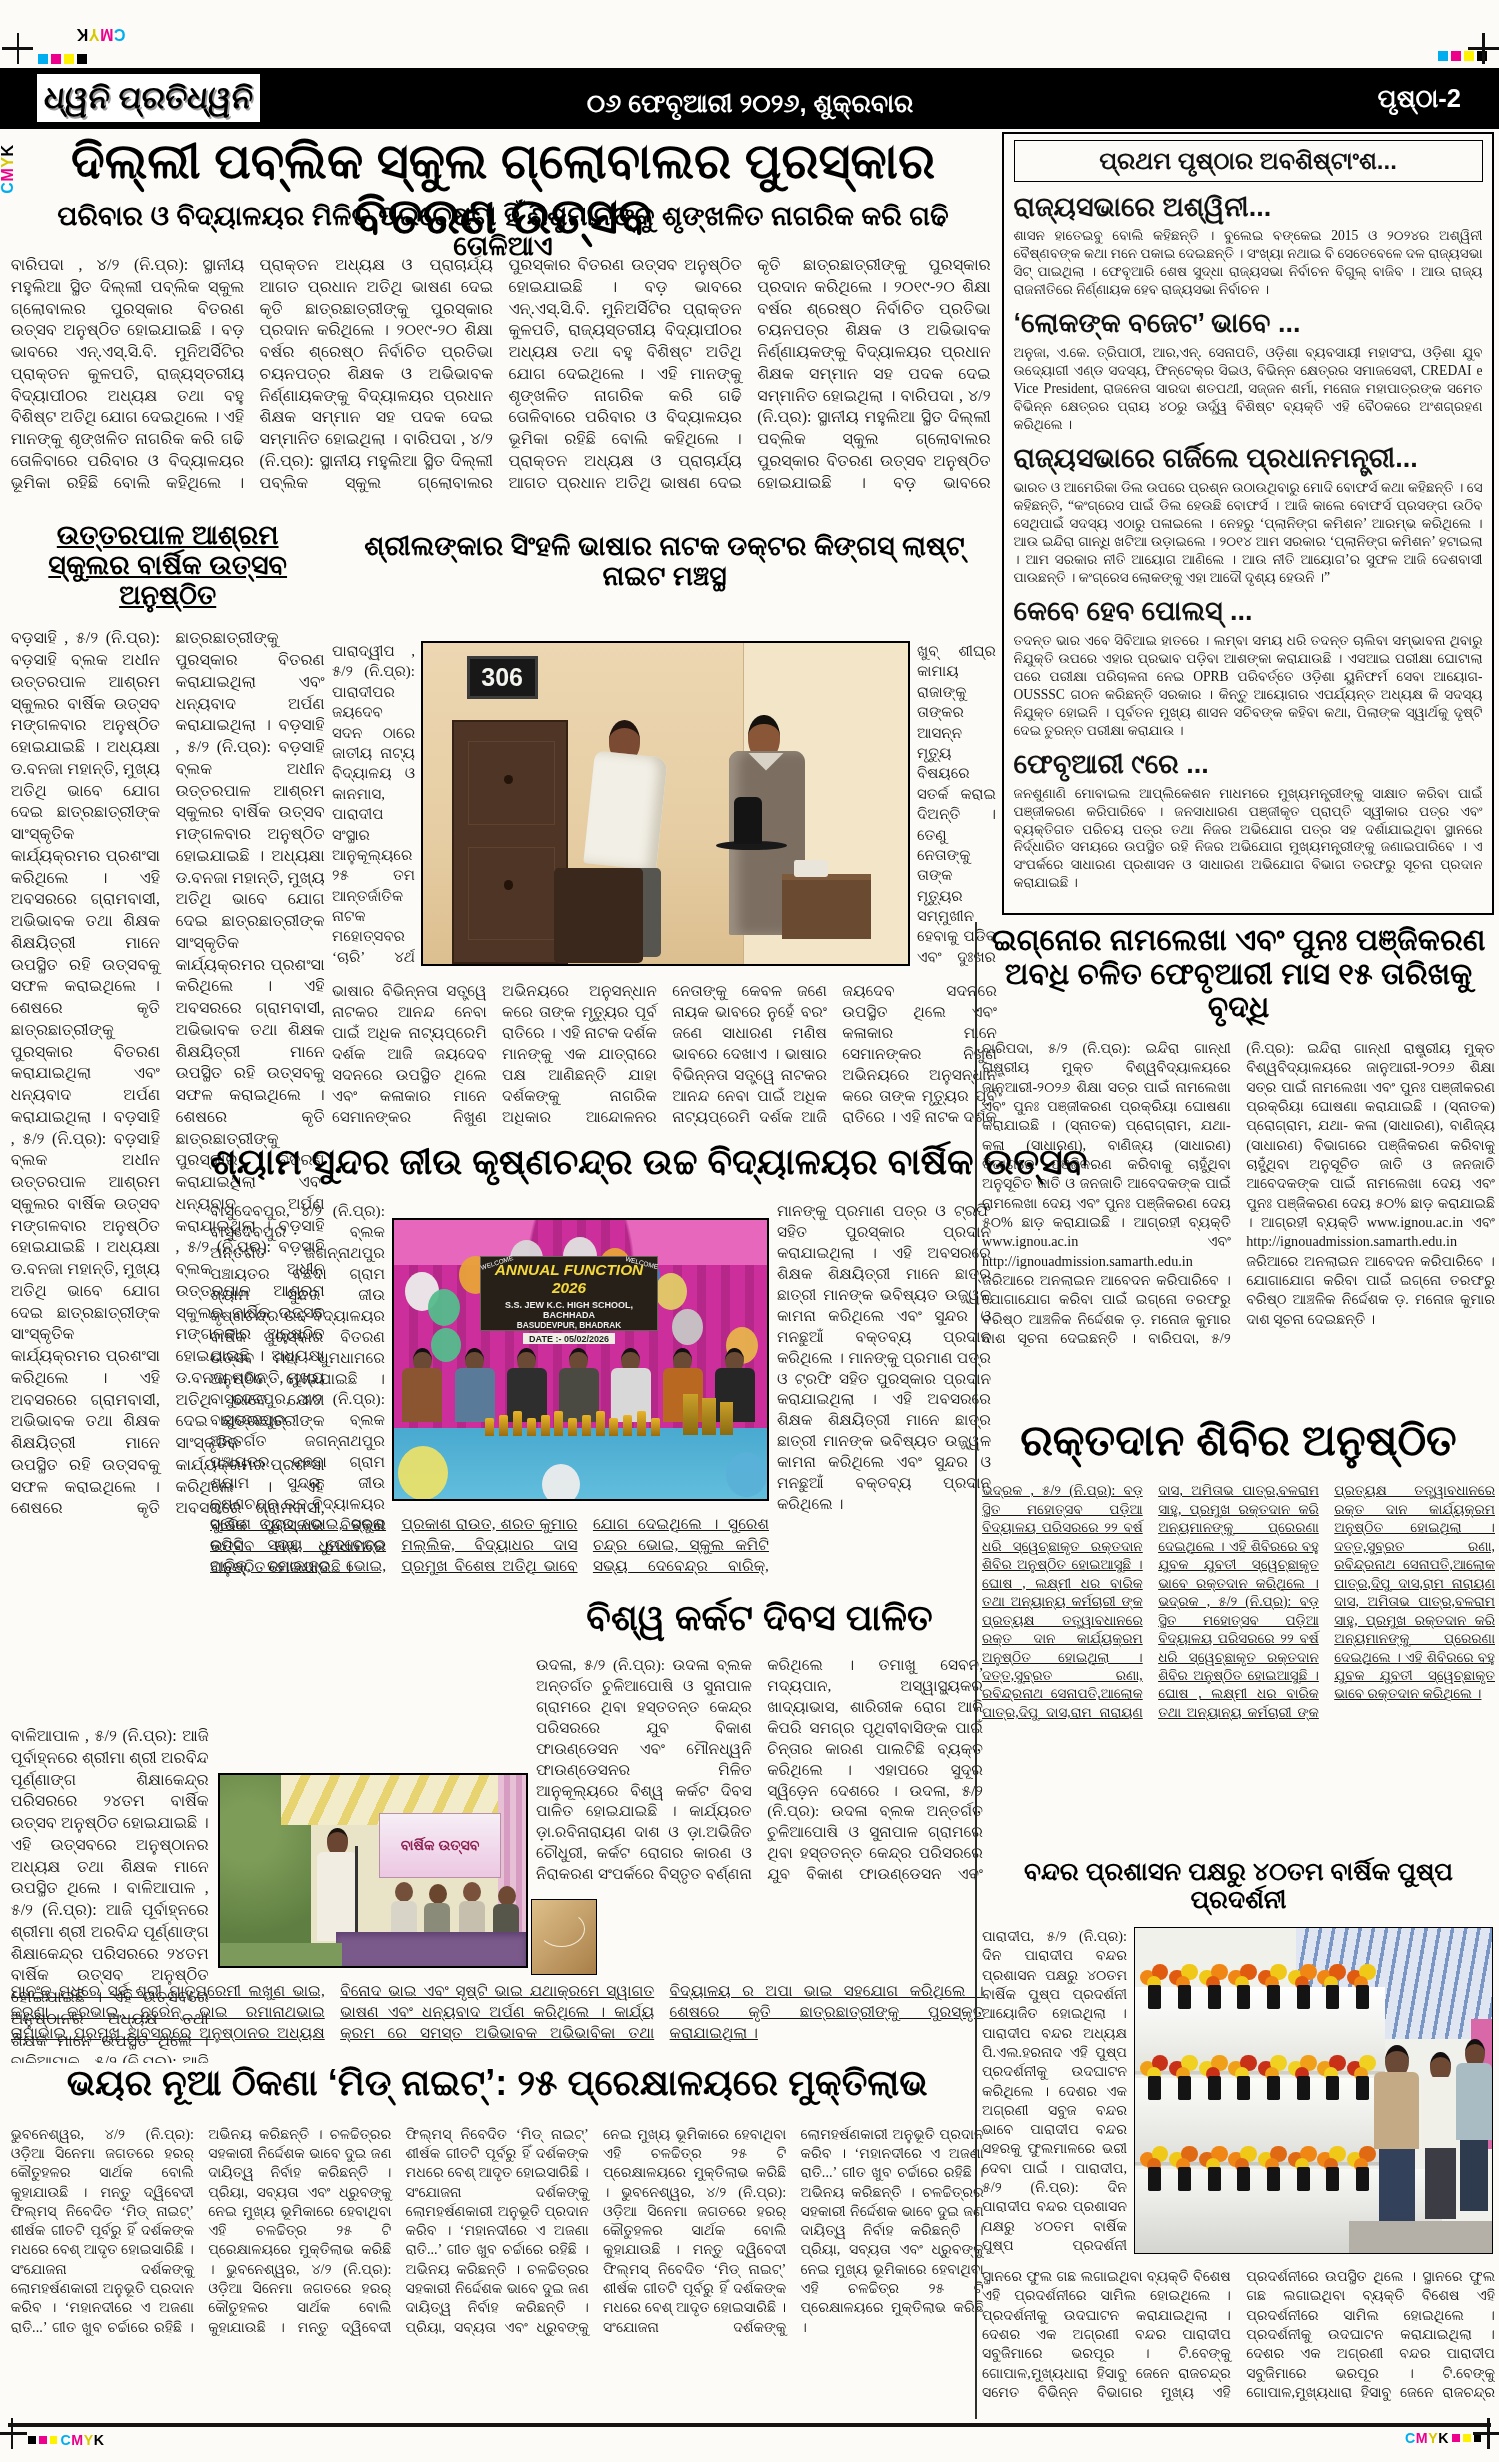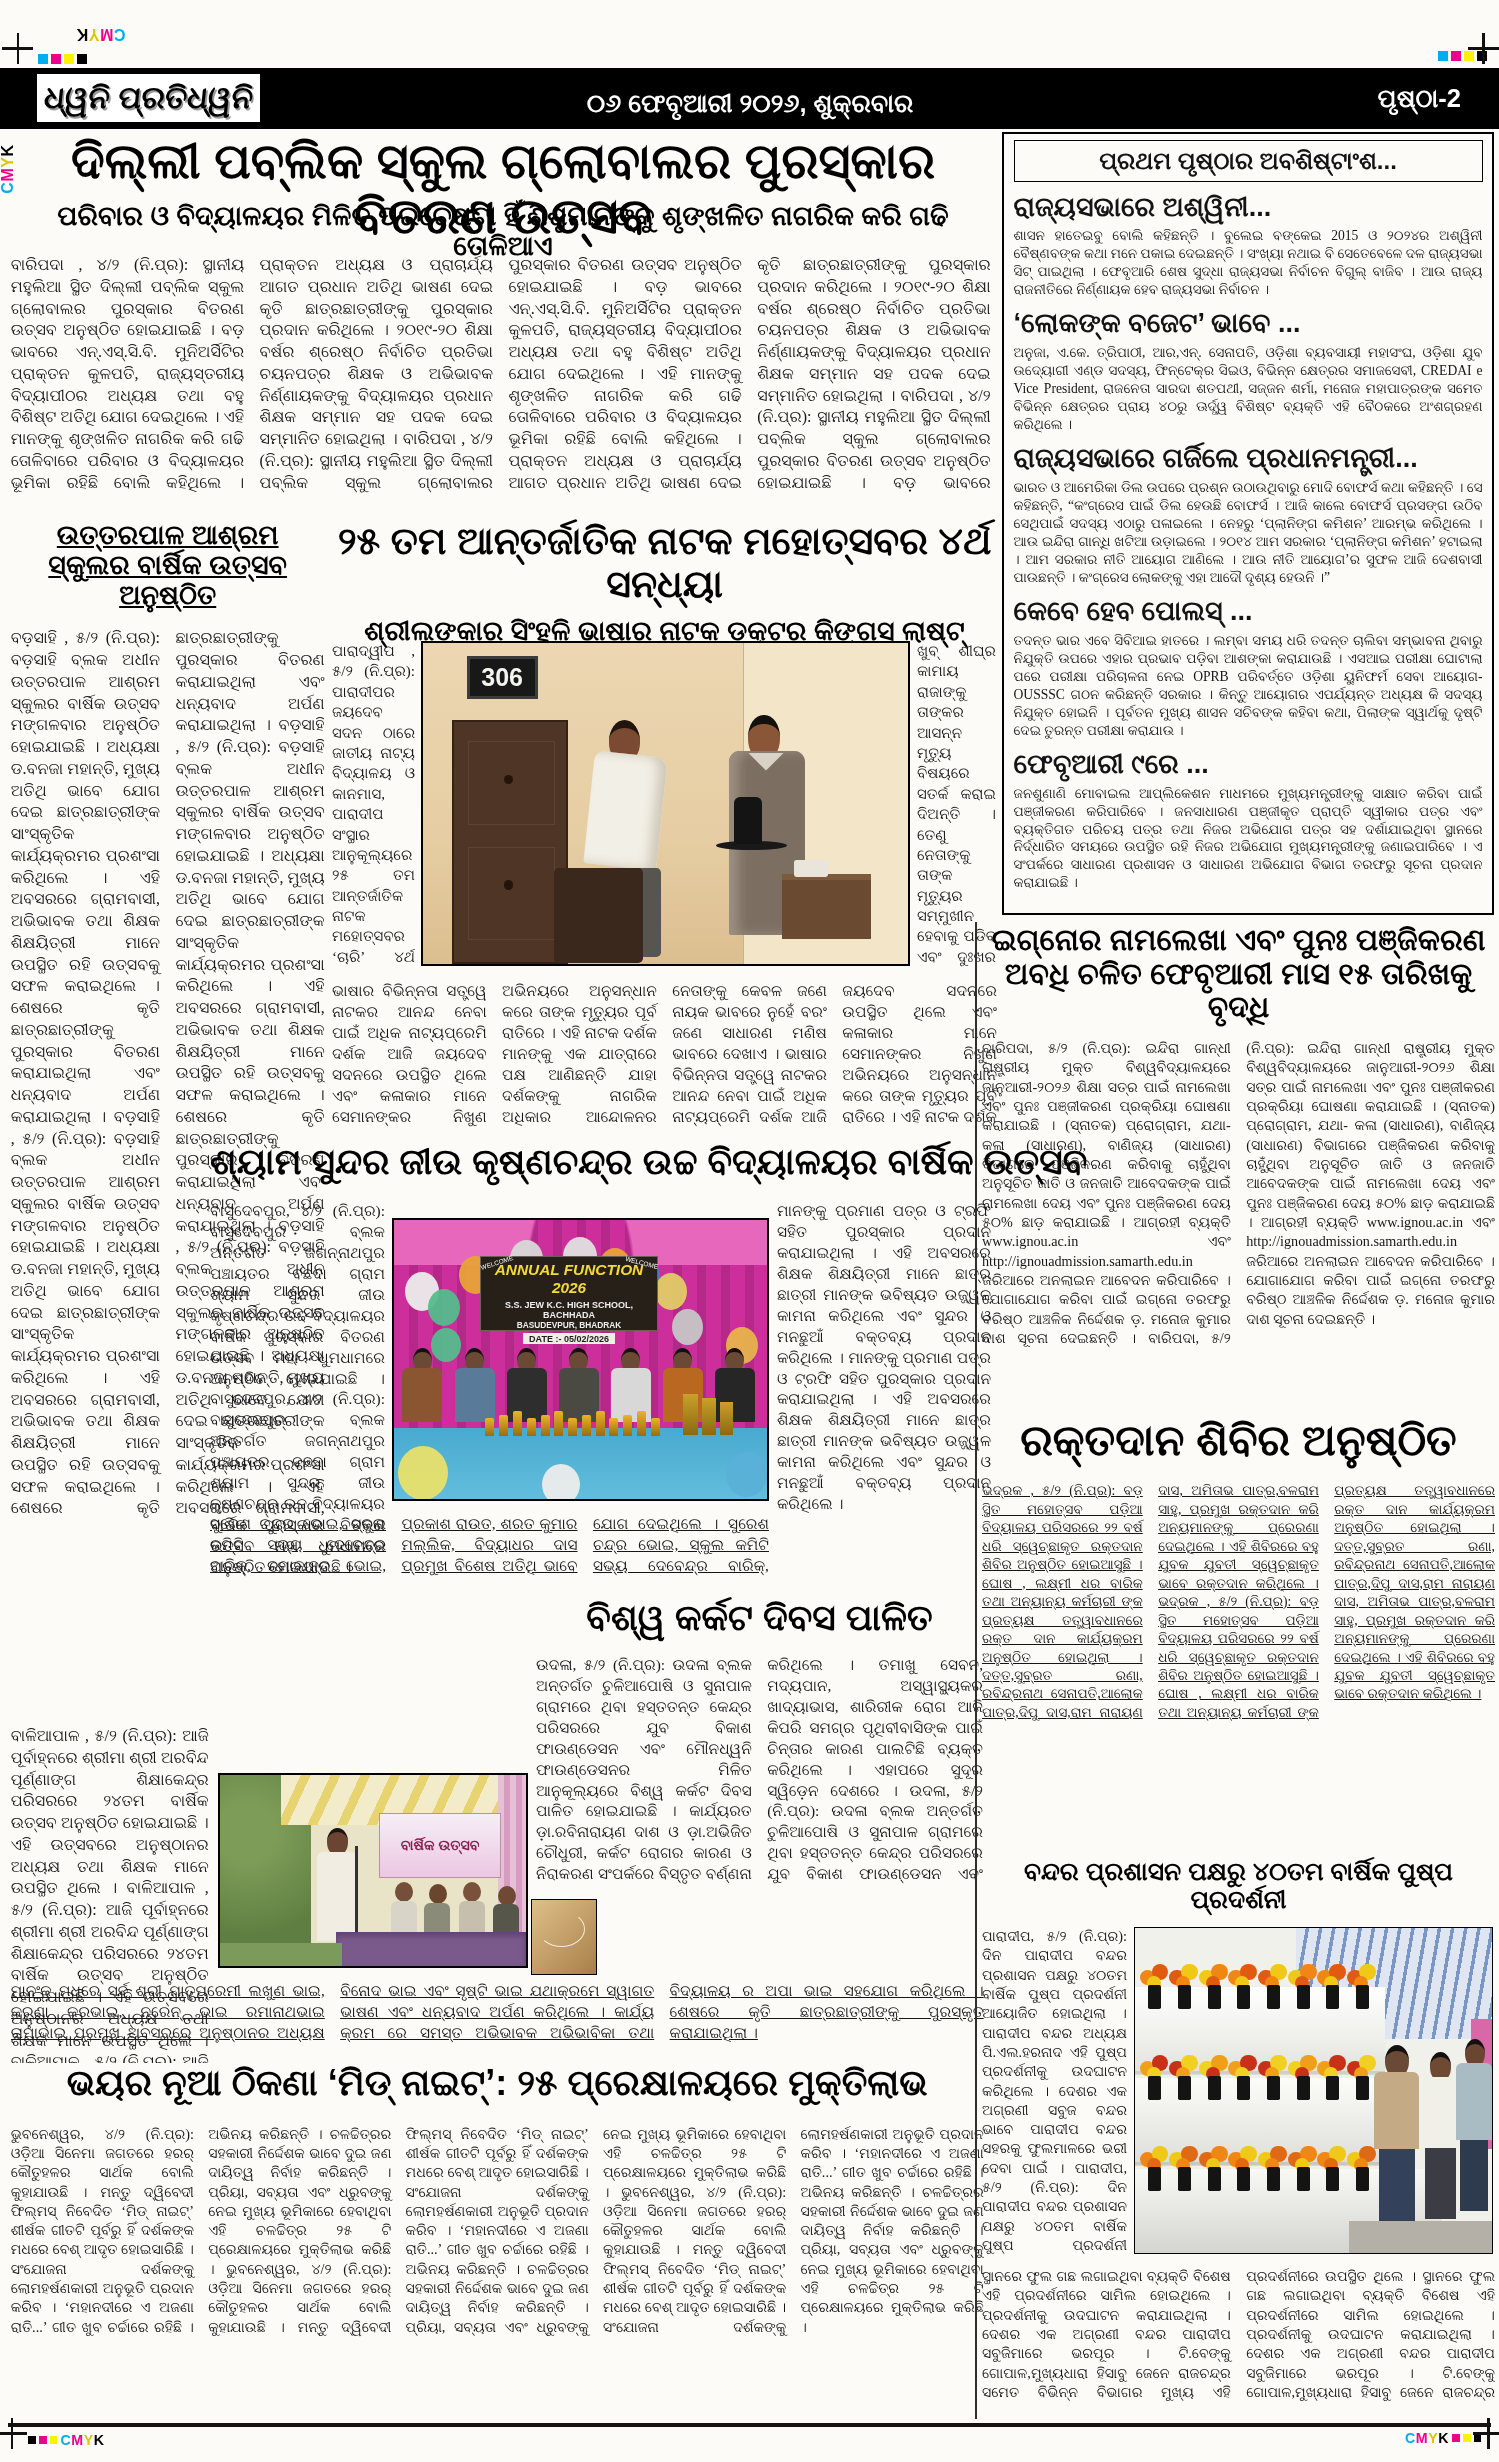--- a/index.html
+++ b/index.html
@@ -96,21 +96,20 @@
   <div class="abs hl" style="left:9px;top:201px;width:988px;font-size:27px;" data-name="lead-subheadline">ପରିବାର ଓ ବିଦ୍ୟାଳୟର ମିଳିତ ପ୍ରଚେଷ୍ଟା ହିଁ ଶିଶୁମାନଙ୍କୁ ଶୃଙ୍ଖଳିତ ନାଗରିକ କରି ଗଢି ତୋଳିଆଏ</div>
   <div class="abs hl" style="left:9px;top:134px;width:988px;font-size:49px;" data-name="lead-headline">ଦିଲ୍ଲୀ ପବ୍ଲିକ ସ୍କୁଲ ଗ୍ଲୋବାଲର ପୁରସ୍କାର ବିତରଣ ଉତ୍ସବ</div>
   <div class="abs body-text cols4" style="left:10.7px;top:254px;width:980px;height:258px;font-size:16px;" data-name="lead-body">ବାରିପଦା , ୪/୨ (ନି.ପ୍ର): ସ୍ଥାନୀୟ ମହୁଲିଆ ସ୍ଥିତ ଦିଲ୍ଲୀ ପବ୍ଲିକ ସ୍କୁଲ ଗ୍ଲୋବାଲର ପୁରସ୍କାର ବିତରଣ ଉତ୍ସବ ଅନୁଷ୍ଠିତ ହୋଇଯାଇଛି । ବଡ଼ ଭାବରେ ଏନ୍.ଏସ୍.ସି.ବି. ମୁନିଅର୍ସିଟିର ପ୍ରାକ୍ତନ କୁଳପତି, ରାଜ୍ୟସ୍ତରୀୟ ବିଦ୍ୟାପୀଠର ଅଧ୍ୟକ୍ଷ ତଥା ବହୁ ବିଶିଷ୍ଟ ଅତିଥି ଯୋଗ ଦେଇଥିଲେ । ଏହି ମାନଙ୍କୁ ଶୃଙ୍ଖଳିତ ନାଗରିକ କରି ଗଢି ତୋଳିବାରେ ପରିବାର ଓ ବିଦ୍ୟାଳୟର ଭୂମିକା ରହିଛି ବୋଲି କହିଥିଲେ । ପ୍ରାକ୍ତନ ଅଧ୍ୟକ୍ଷ ଓ ପ୍ରାଚାର୍ଯ୍ୟ ଆଗତ ପ୍ରଧାନ ଅତିଥି ଭାଷଣ ଦେଇ କୃତି ଛାତ୍ରଛାତ୍ରୀଙ୍କୁ ପୁରସ୍କାର ପ୍ରଦାନ କରିଥିଲେ । ୨୦୧୯-୨୦ ଶିକ୍ଷା ବର୍ଷର ଶ୍ରେଷ୍ଠ ନିର୍ବାଚିତ ପ୍ରତିଭା ଚୟନପତ୍ର ଶିକ୍ଷକ ଓ ଅଭିଭାବକ ନିର୍ଣ୍ଣାୟକଙ୍କୁ ବିଦ୍ୟାଳୟର ପ୍ରଧାନ ଶିକ୍ଷକ ସମ୍ମାନ ସହ ପଦକ ଦେଇ ସମ୍ମାନିତ ହୋଇଥିଲା । ବାରିପଦା , ୪/୨ (ନି.ପ୍ର): ସ୍ଥାନୀୟ ମହୁଲିଆ ସ୍ଥିତ ଦିଲ୍ଲୀ ପବ୍ଲିକ ସ୍କୁଲ ଗ୍ଲୋବାଲର ପୁରସ୍କାର ବିତରଣ ଉତ୍ସବ ଅନୁଷ୍ଠିତ ହୋଇଯାଇଛି । ବଡ଼ ଭାବରେ ଏନ୍.ଏସ୍.ସି.ବି. ମୁନିଅର୍ସିଟିର ପ୍ରାକ୍ତନ କୁଳପତି, ରାଜ୍ୟସ୍ତରୀୟ ବିଦ୍ୟାପୀଠର ଅଧ୍ୟକ୍ଷ ତଥା ବହୁ ବିଶିଷ୍ଟ ଅତିଥି ଯୋଗ ଦେଇଥିଲେ । ଏହି ମାନଙ୍କୁ ଶୃଙ୍ଖଳିତ ନାଗରିକ କରି ଗଢି ତୋଳିବାରେ ପରିବାର ଓ ବିଦ୍ୟାଳୟର ଭୂମିକା ରହିଛି ବୋଲି କହିଥିଲେ । ପ୍ରାକ୍ତନ ଅଧ୍ୟକ୍ଷ ଓ ପ୍ରାଚାର୍ଯ୍ୟ ଆଗତ ପ୍ରଧାନ ଅତିଥି ଭାଷଣ ଦେଇ କୃତି ଛାତ୍ରଛାତ୍ରୀଙ୍କୁ ପୁରସ୍କାର ପ୍ରଦାନ କରିଥିଲେ । ୨୦୧୯-୨୦ ଶିକ୍ଷା ବର୍ଷର ଶ୍ରେଷ୍ଠ ନିର୍ବାଚିତ ପ୍ରତିଭା ଚୟନପତ୍ର ଶିକ୍ଷକ ଓ ଅଭିଭାବକ ନିର୍ଣ୍ଣାୟକଙ୍କୁ ବିଦ୍ୟାଳୟର ପ୍ରଧାନ ଶିକ୍ଷକ ସମ୍ମାନ ସହ ପଦକ ଦେଇ ସମ୍ମାନିତ ହୋଇଥିଲା । ବାରିପଦା , ୪/୨ (ନି.ପ୍ର): ସ୍ଥାନୀୟ ମହୁଲିଆ ସ୍ଥିତ ଦିଲ୍ଲୀ ପବ୍ଲିକ ସ୍କୁଲ ଗ୍ଲୋବାଲର ପୁରସ୍କାର ବିତରଣ ଉତ୍ସବ ଅନୁଷ୍ଠିତ ହୋଇଯାଇଛି । ବଡ଼ ଭାବରେ ଏନ୍.ଏସ୍.ସି.ବି. ମୁନିଅର୍ସିଟିର ପ୍ରାକ୍ତନ କୁଳପତି, ରାଜ୍ୟସ୍ତରୀୟ ବିଦ୍ୟାପୀଠର ଅଧ୍ୟକ୍ଷ ତଥା ବହୁ ବିଶିଷ୍ଟ ଅତିଥି ଯୋଗ ଦେଇଥିଲେ । ଏହି ମାନଙ୍କୁ ଶୃଙ୍ଖଳିତ ନାଗରିକ କରି ଗଢି ତୋଳିବାରେ ପରିବାର ଓ ବିଦ୍ୟାଳୟର ଭୂମିକା ରହିଛି ବୋଲି କହିଥିଲେ । ପ୍ରାକ୍ତନ ଅଧ୍ୟକ୍ଷ ଓ ପ୍ରାଚାର୍ଯ୍ୟ ଆଗତ ପ୍ରଧାନ ଅତିଥି ଭାଷଣ ଦେଇ କୃତି ଛାତ୍ରଛାତ୍ରୀଙ୍କୁ ପୁରସ୍କାର ପ୍ରଦାନ କରିଥିଲେ । ୨୦୧୯-୨୦ ଶିକ୍ଷା ବର୍ଷର ଶ୍ରେଷ୍ଠ ନିର୍ବାଚିତ ପ୍ରତିଭା ଚୟନପତ୍ର ଶିକ୍ଷକ ଓ ଅଭିଭାବକ ନିର୍ଣ୍ଣାୟକଙ୍କୁ ବିଦ୍ୟାଳୟର ପ୍ରଧାନ ଶିକ୍ଷକ ସମ୍ମାନ ସହ ପଦକ ଦେଇ ସମ୍ମାନିତ ହୋଇଥିଲା ।</div>
 
   <div class="abs" style="left:10.7px;top:520px;width:314px;height:1071px;overflow:hidden;" data-name="article-uttarpal">
     <div class="hl" style="font-size:27px;padding:0 18px;text-decoration:underline;" data-name="uttarpal-headline">ଉତ୍ତରପାଳ ଆଶ୍ରମ ସ୍କୁଲର ବାର୍ଷିକ ଉତ୍ସବ ଅନୁଷ୍ଠିତ</div>
     <div class="body-text cols2" style="margin-top:16.6px;height:906px;font-size:16px;" data-name="uttarpal-body">ବଡ଼ସାହି , ୫/୨ (ନି.ପ୍ର): ବଡ଼ସାହି ବ୍ଲକ ଅଧୀନ ଉତ୍ତରପାଳ ଆଶ୍ରମ ସ୍କୁଲର ବାର୍ଷିକ ଉତ୍ସବ ମଙ୍ଗଳବାର ଅନୁଷ୍ଠିତ ହୋଇଯାଇଛି । ଅଧ୍ୟକ୍ଷା ଡ.ବନଜା ମହାନ୍ତି, ମୁଖ୍ୟ ଅତିଥି ଭାବେ ଯୋଗ ଦେଇ ଛାତ୍ରଛାତ୍ରୀଙ୍କ ସାଂସ୍କୃତିକ କାର୍ଯ୍ୟକ୍ରମର ପ୍ରଶଂସା କରିଥିଲେ । ଏହି ଅବସରରେ ଗ୍ରାମବାସୀ, ଅଭିଭାବକ ତଥା ଶିକ୍ଷକ ଶିକ୍ଷୟିତ୍ରୀ ମାନେ ଉପସ୍ଥିତ ରହି ଉତ୍ସବକୁ ସଫଳ କରାଇଥିଲେ । ଶେଷରେ କୃତି ଛାତ୍ରଛାତ୍ରୀଙ୍କୁ ପୁରସ୍କାର ବିତରଣ କରାଯାଇଥିଲା ଏବଂ ଧନ୍ୟବାଦ ଅର୍ପଣ କରାଯାଇଥିଲା । ବଡ଼ସାହି , ୫/୨ (ନି.ପ୍ର): ବଡ଼ସାହି ବ୍ଲକ ଅଧୀନ ଉତ୍ତରପାଳ ଆଶ୍ରମ ସ୍କୁଲର ବାର୍ଷିକ ଉତ୍ସବ ମଙ୍ଗଳବାର ଅନୁଷ୍ଠିତ ହୋଇଯାଇଛି । ଅଧ୍ୟକ୍ଷା ଡ.ବନଜା ମହାନ୍ତି, ମୁଖ୍ୟ ଅତିଥି ଭାବେ ଯୋଗ ଦେଇ ଛାତ୍ରଛାତ୍ରୀଙ୍କ ସାଂସ୍କୃତିକ କାର୍ଯ୍ୟକ୍ରମର ପ୍ରଶଂସା କରିଥିଲେ । ଏହି ଅବସରରେ ଗ୍ରାମବାସୀ, ଅଭିଭାବକ ତଥା ଶିକ୍ଷକ ଶିକ୍ଷୟିତ୍ରୀ ମାନେ ଉପସ୍ଥିତ ରହି ଉତ୍ସବକୁ ସଫଳ କରାଇଥିଲେ । ଶେଷରେ କୃତି ଛାତ୍ରଛାତ୍ରୀଙ୍କୁ ପୁରସ୍କାର ବିତରଣ କରାଯାଇଥିଲା ଏବଂ ଧନ୍ୟବାଦ ଅର୍ପଣ କରାଯାଇଥିଲା । ବଡ଼ସାହି , ୫/୨ (ନି.ପ୍ର): ବଡ଼ସାହି ବ୍ଲକ ଅଧୀନ ଉତ୍ତରପାଳ ଆଶ୍ରମ ସ୍କୁଲର ବାର୍ଷିକ ଉତ୍ସବ ମଙ୍ଗଳବାର ଅନୁଷ୍ଠିତ ହୋଇଯାଇଛି । ଅଧ୍ୟକ୍ଷା ଡ.ବନଜା ମହାନ୍ତି, ମୁଖ୍ୟ ଅତିଥି ଭାବେ ଯୋଗ ଦେଇ ଛାତ୍ରଛାତ୍ରୀଙ୍କ ସାଂସ୍କୃତିକ କାର୍ଯ୍ୟକ୍ରମର ପ୍ରଶଂସା କରିଥିଲେ । ଏହି ଅବସରରେ ଗ୍ରାମବାସୀ, ଅଭିଭାବକ ତଥା ଶିକ୍ଷକ ଶିକ୍ଷୟିତ୍ରୀ ମାନେ ଉପସ୍ଥିତ ରହି ଉତ୍ସବକୁ ସଫଳ କରାଇଥିଲେ । ଶେଷରେ କୃତି ଛାତ୍ରଛାତ୍ରୀଙ୍କୁ ପୁରସ୍କାର ବିତରଣ କରାଯାଇଥିଲା ଏବଂ ଧନ୍ୟବାଦ ଅର୍ପଣ କରାଯାଇଥିଲା । ବଡ଼ସାହି , ୫/୨ (ନି.ପ୍ର): ବଡ଼ସାହି ବ୍ଲକ ଅଧୀନ ଉତ୍ତରପାଳ ଆଶ୍ରମ ସ୍କୁଲର ବାର୍ଷିକ ଉତ୍ସବ ମଙ୍ଗଳବାର ଅନୁଷ୍ଠିତ ହୋଇଯାଇଛି । ଅଧ୍ୟକ୍ଷା ଡ.ବନଜା ମହାନ୍ତି, ମୁଖ୍ୟ ଅତିଥି ଭାବେ ଯୋଗ ଦେଇ ଛାତ୍ରଛାତ୍ରୀଙ୍କ ସାଂସ୍କୃତିକ କାର୍ଯ୍ୟକ୍ରମର ପ୍ରଶଂସା କରିଥିଲେ । ଏହି ଅବସରରେ ଗ୍ରାମବାସୀ, ଅଭିଭାବକ ତଥା ଶିକ୍ଷକ ଶିକ୍ଷୟିତ୍ରୀ ମାନେ ଉପସ୍ଥିତ ରହି ଉତ୍ସବକୁ ସଫଳ କରାଇଥିଲେ । ଶେଷରେ କୃତି ଛାତ୍ରଛାତ୍ରୀଙ୍କୁ ପୁରସ୍କାର ବିତରଣ କରାଯାଇଥିଲା ଏବଂ ଧନ୍ୟବାଦ ଅର୍ପଣ କରାଯାଇଥିଲା ।</div>
   </div>
 
   <div class="abs" style="left:332px;top:520px;width:665px;height:621px;" data-name="article-natak">
-    <div class="hl" style="font-size:38px;" data-name="natak-headline">୨୫ ତମ ଆନ୍ତର୍ଜାତିକ ନାଟକ ମହୋତ୍ସବର ୪ର୍ଥ ସନ୍ଧ୍ୟା</div>
     <div class="hl" style="font-size:27px;margin-top:10.7px;" data-name="natak-subheadline">ଶ୍ରୀଲଙ୍କାର ସିଂହଳି ଭାଷାର ନାଟକ ଡକ୍ଟର କିଙ୍ଗସ୍ ଲାଷ୍ଟ୍ ନାଇଟ ମଞ୍ଚସ୍ଥ</div>
     <div class="abs body-text" style="left:0;top:121px;width:83px;height:327px;font-size:15px;" data-name="natak-body-left">ପାରାଦ୍ୱୀପ , ୫/୨ (ନି.ପ୍ର): ପାରାଦୀପର ଜୟଦେବ ସଦନ ଠାରେ ଜାତୀୟ ନାଟ୍ୟ ବିଦ୍ୟାଳୟ ଓ କାନମାସ, ପାରାଦୀପ ସଂସ୍ଥାର ଆନୁକୂଲ୍ୟରେ ୨୫ ତମ ଆନ୍ତର୍ଜାତିକ ନାଟକ ମହୋତ୍ସବର ‘ଚାରି’ ୪ର୍ଥ ସନ୍ଧ୍ୟାରେ ସିଂହଳି ଭାଷାର ନାଟକ ଡକ୍ଟର କିଙ୍ଗସ୍ ଲାଷ୍ଟ୍ ନାଇଟ ମଞ୍ଚସ୍ଥ ହୋଇଥିଲା ।</div>
 
     <div class="photo" style="left:89px;top:121px;width:489px;height:325px;" data-name="stage-photo">
       <div class="abs" style="left:0;top:0;width:100%;height:100%;background:linear-gradient(180deg,#ecd7b2 0%,#e6cda3 60%,#dcbf90 100%);" data-name="stage-wall"></div>
       <div class="abs" style="right:0;top:0;width:34%;height:100%;background:#f2e5c8;border-left:1.8px solid #c9b188;" data-name="stage-wall-right"></div>
       <div class="abs" style="left:6%;top:24%;width:24%;height:76%;background:#4e3526;border:2.4px solid #352215;" data-name="stage-door">
         <div class="abs" style="left:12%;top:8%;width:76%;height:34%;border:1.8px solid #5f432f;"></div>
         <div class="abs" style="left:12%;top:52%;width:76%;height:38%;border:1.8px solid #5f432f;"></div>
         <div class="abs" style="left:44%;top:22%;width:9.5px;height:9.5px;border-radius:50%;background:#241309;"></div>

